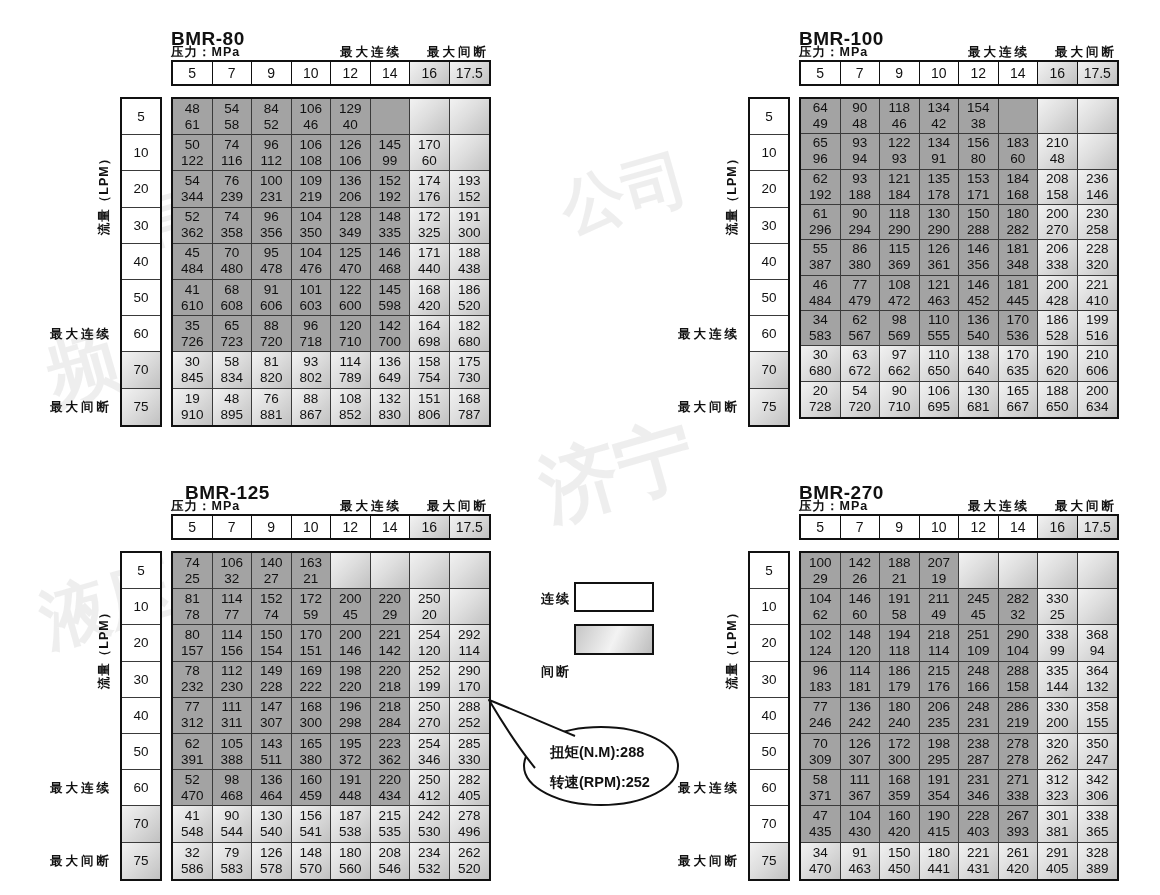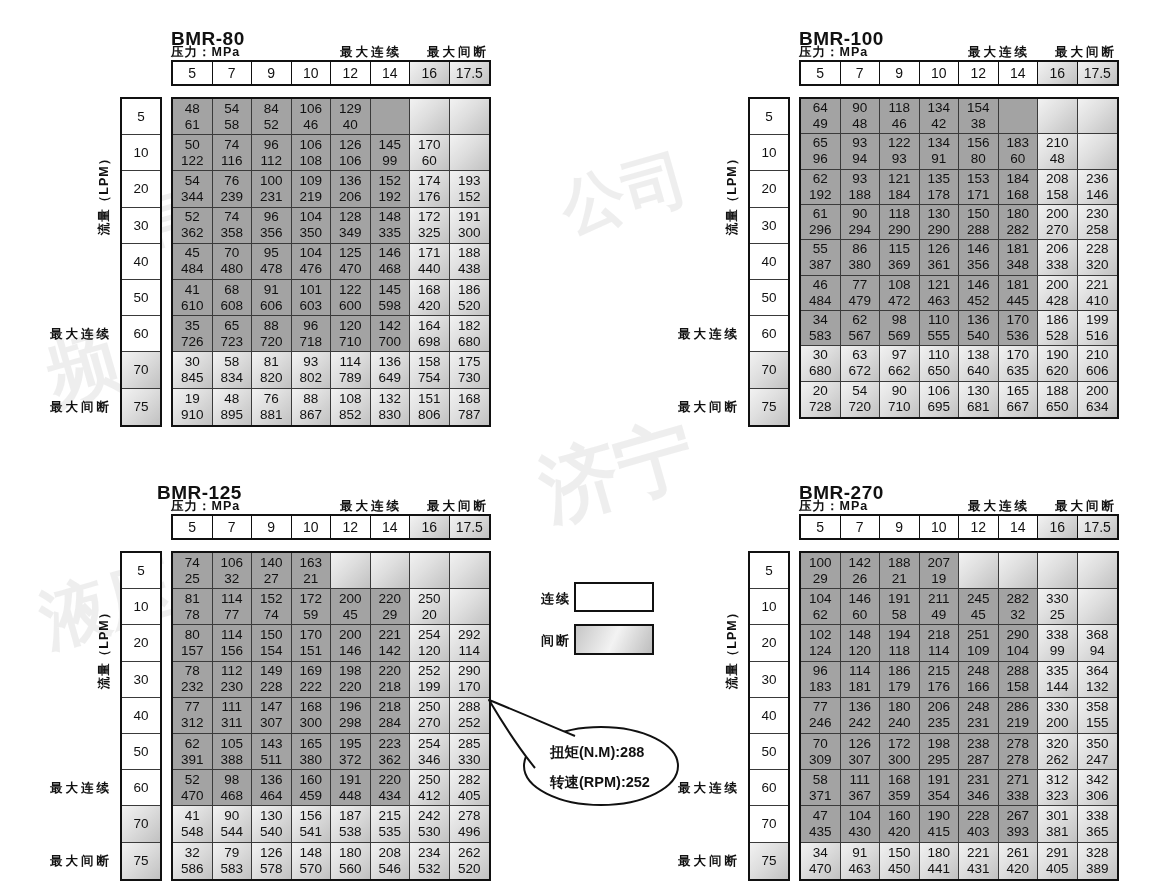--- a/index.html
+++ b/index.html
@@ -679,21 +679,21 @@
           <div class="lc">50</div>
           <div class="lc">60</div>
           <div class="lc shade">70</div>
           <div class="lc lastrow shade">75</div>
         </div>
     <div class="side-note sc" style="left: 640px; width: 100px; top: 326.3px;">最大连续</div>
     <div class="side-note si" style="left: 640px; width: 100px; top: 398.7px;">最大间断</div>
     <div class="flow-label" style="width: 150px; left: 657px; top: 185px;">流量（LPM）</div>
   </div>
       <div class="mt">
-    <div class="tbl-title" style="left: 157px; top: 482px;">BMR-125</div>
+    <div class="tbl-title" style="left: 185px; top: 482px;">BMR-125</div>
     <div class="press" style="left: 171px; top: 498px;">压力：MPa</div>
     <div class="hdr-note mc" style="left: 171px; top: 498px; width: 231px;">最大连续</div>
     <div class="hdr-note mi" style="left: 171px; top: 498px; width: 318px;">最大间断</div>
     <div class="col-head" style="left: 171px; top: 514px; width: 320px; height: 26px; grid-template-columns: repeat(8, 1fr);">
           <div class="hc">5</div>
           <div class="hc">7</div>
           <div class="hc">9</div>
           <div class="hc">10</div>
           <div class="hc">12</div>
           <div class="hc">14</div>
@@ -1322,21 +1322,21 @@
           <div class="lc lastrow shade">75</div>
         </div>
     <div class="side-note sc" style="left: 640px; width: 100px; top: 780.3px;">最大连续</div>
     <div class="side-note si" style="left: 640px; width: 100px; top: 852.7px;">最大间断</div>
     <div class="flow-label" style="width: 150px; left: 657px; top: 639px;">流量（LPM）</div>
   </div>
     </div>
 
   <div class="legend-label" style="left:541px;top:590px">连续</div>
   <div class="legend-box cont" style="left:574px;top:582px;width:80px;height:30px"></div>
-  <div class="legend-label" style="left:541px;top:632px">间断</div>
+  <div class="legend-label" style="left:541px;top:663px">间断</div>
   <div class="legend-box int" style="left:574px;top:624px;width:80px;height:31px"></div>
 
   <svg id="callout-svg" width="1160" height="895" viewBox="0 0 1160 895">
     <ellipse cx="601" cy="766" rx="77" ry="39" fill="#ffffff" stroke="#111" stroke-width="2"></ellipse>
     <path d="M 575 736 C 546 724 519 712 489 700 C 505 727 518 747 535 768" fill="#ffffff" stroke="#111" stroke-width="2" stroke-linejoin="round"></path>
     <text x="550" y="757">扭矩(N.M):288</text>
     <text x="550" y="787">转速(RPM):252</text>
   </svg>
 </div>
 

